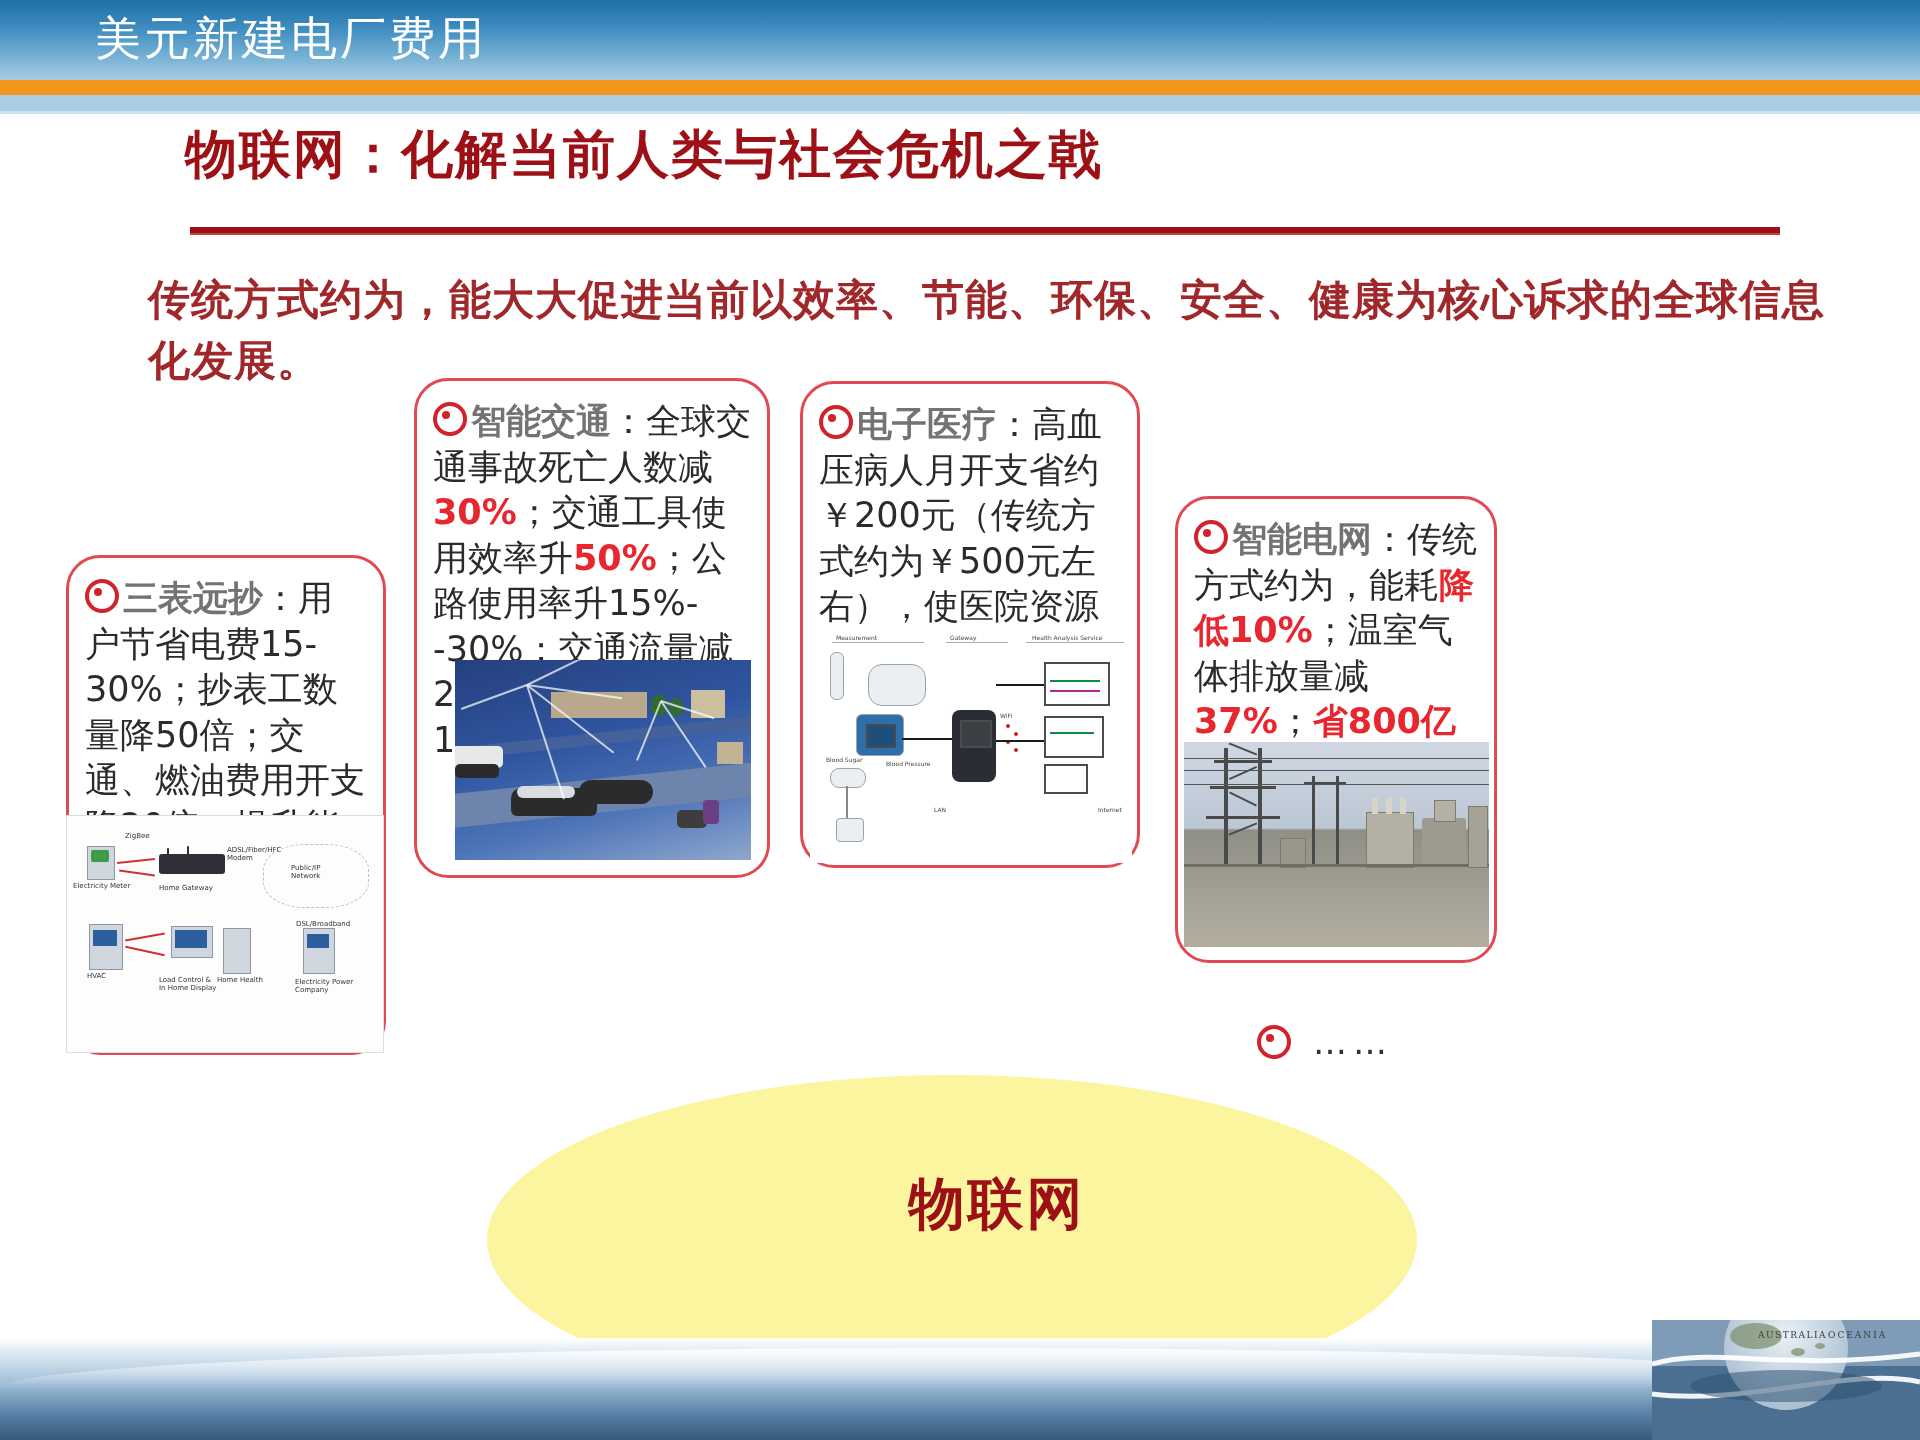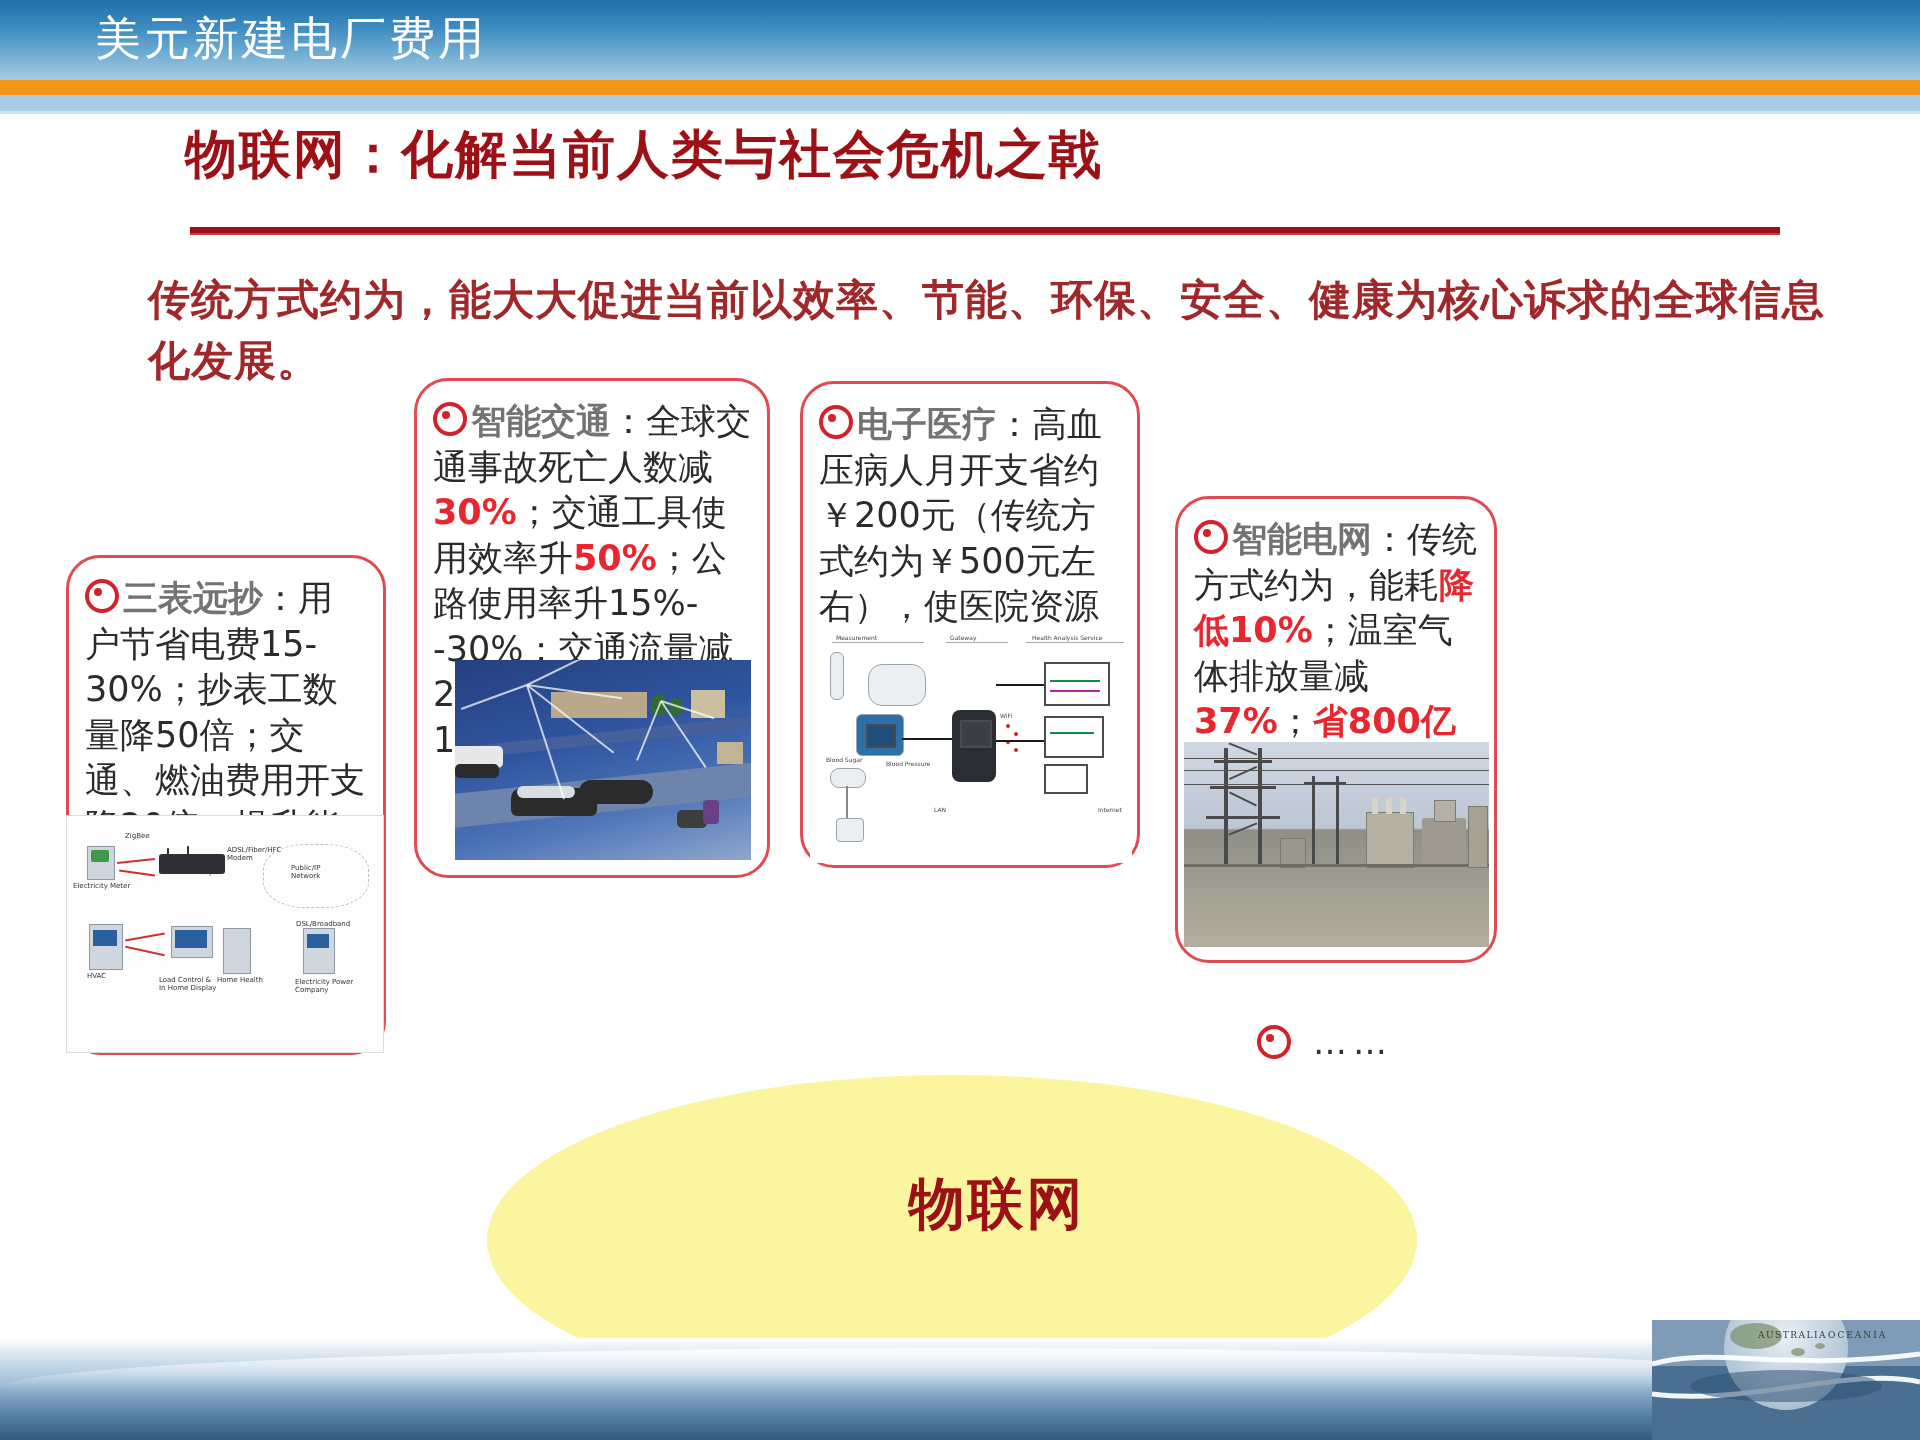--- a/index.html
+++ b/index.html
@@ -172,21 +172,21 @@
 </div>
 <div class="pic" id="pic-meter">
   <div class="cloud" style="left:196px;top:28px;width:104px;height:62px;"></div>
   <div class="lbl" style="left:224px;top:48px;">Public/IP<br>Network</div>
   <div class="box" style="left:20px;top:30px;width:26px;height:32px;"></div>
   <div class="grn" style="left:24px;top:34px;width:18px;height:12px;"></div>
   <div class="lbl" style="left:6px;top:66px;">Electricity Meter</div>
   <div class="rt" style="left:92px;top:38px;width:66px;height:20px;"></div>
   <div class="rt" style="left:100px;top:32px;width:2px;height:10px;"></div>
   <div class="rt" style="left:120px;top:30px;width:2px;height:12px;"></div>
-  <div class="lbl" style="left:92px;top:52px;">Home Gateway</div>
+  <div class="lbl" style="left:92px;top:68px;">Home Gateway</div>
   <div class="lbl" style="left:160px;top:30px;">ADSL/Fiber/HFC<br>Modem</div>
   <div class="zig" style="left:50px;top:44px;width:38px;transform:rotate(-6deg);"></div>
   <div class="zig" style="left:52px;top:56px;width:36px;transform:rotate(8deg);"></div>
   <div class="box" style="left:22px;top:108px;width:32px;height:44px;"></div>
   <div class="scr" style="left:26px;top:114px;width:24px;height:16px;"></div>
   <div class="lbl" style="left:20px;top:156px;">HVAC</div>
   <div class="zig" style="left:58px;top:120px;width:40px;transform:rotate(-10deg);"></div>
   <div class="zig" style="left:58px;top:134px;width:40px;transform:rotate(12deg);"></div>
   <div class="box" style="left:104px;top:110px;width:40px;height:30px;"></div>
   <div class="scr" style="left:108px;top:114px;width:32px;height:18px;"></div>

